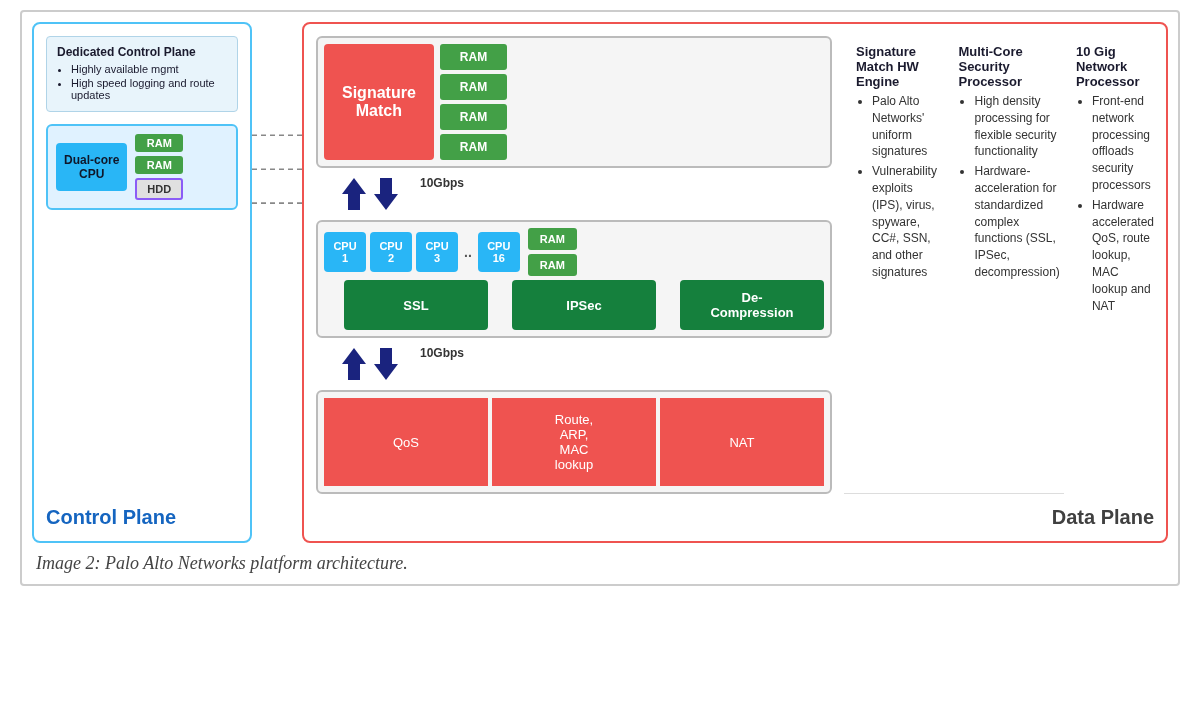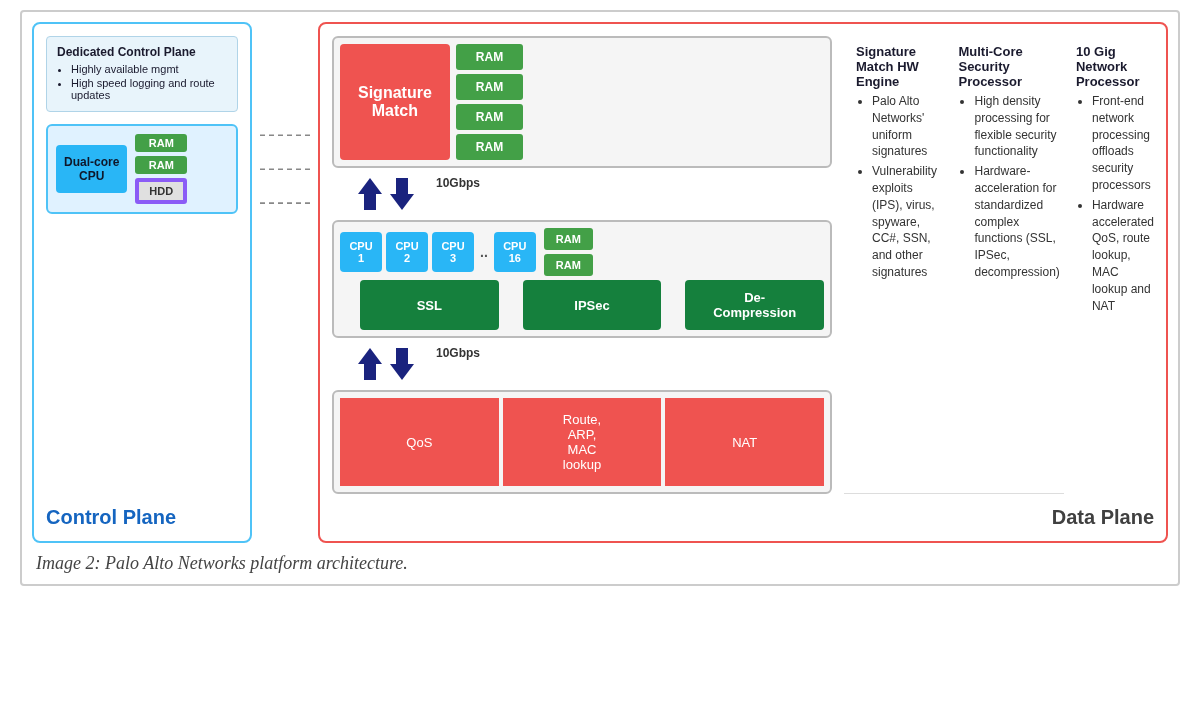--- a/index.html
+++ b/index.html
@@ -16,21 +16,21 @@
     .outer-container {
       border: 2px solid #ccc;
       border-radius: 4px;
       background: #fff;
       width: 1160px;
       padding: 10px;
     }
     .main-diagram {
       display: flex;
       width: 100%;
-      gap: 8px;
+      gap: 0;
     }
     
     .control-plane {
       border: 2px solid #4fc3f7;
       border-radius: 8px;
       background: #fff;
       width: 220px;
       min-width: 220px;
       padding: 12px;
       display: flex;
@@ -94,21 +94,21 @@
       text-align: center;
     }
     .hdd-badge {
       background: #e0e0e0;
       color: #333;
       border-radius: 3px;
       font-size: 11px;
       font-weight: bold;
       padding: 3px 10px;
       text-align: center;
-      border: 4px solid #8b5cf6;
+      border: 2px solid #8b5cf6;
     }
     .control-plane-label {
       font-size: 20px;
       font-weight: bold;
       color: #1565c0;
       margin-top: auto;
       padding-top: 10px;
     }
 
     

